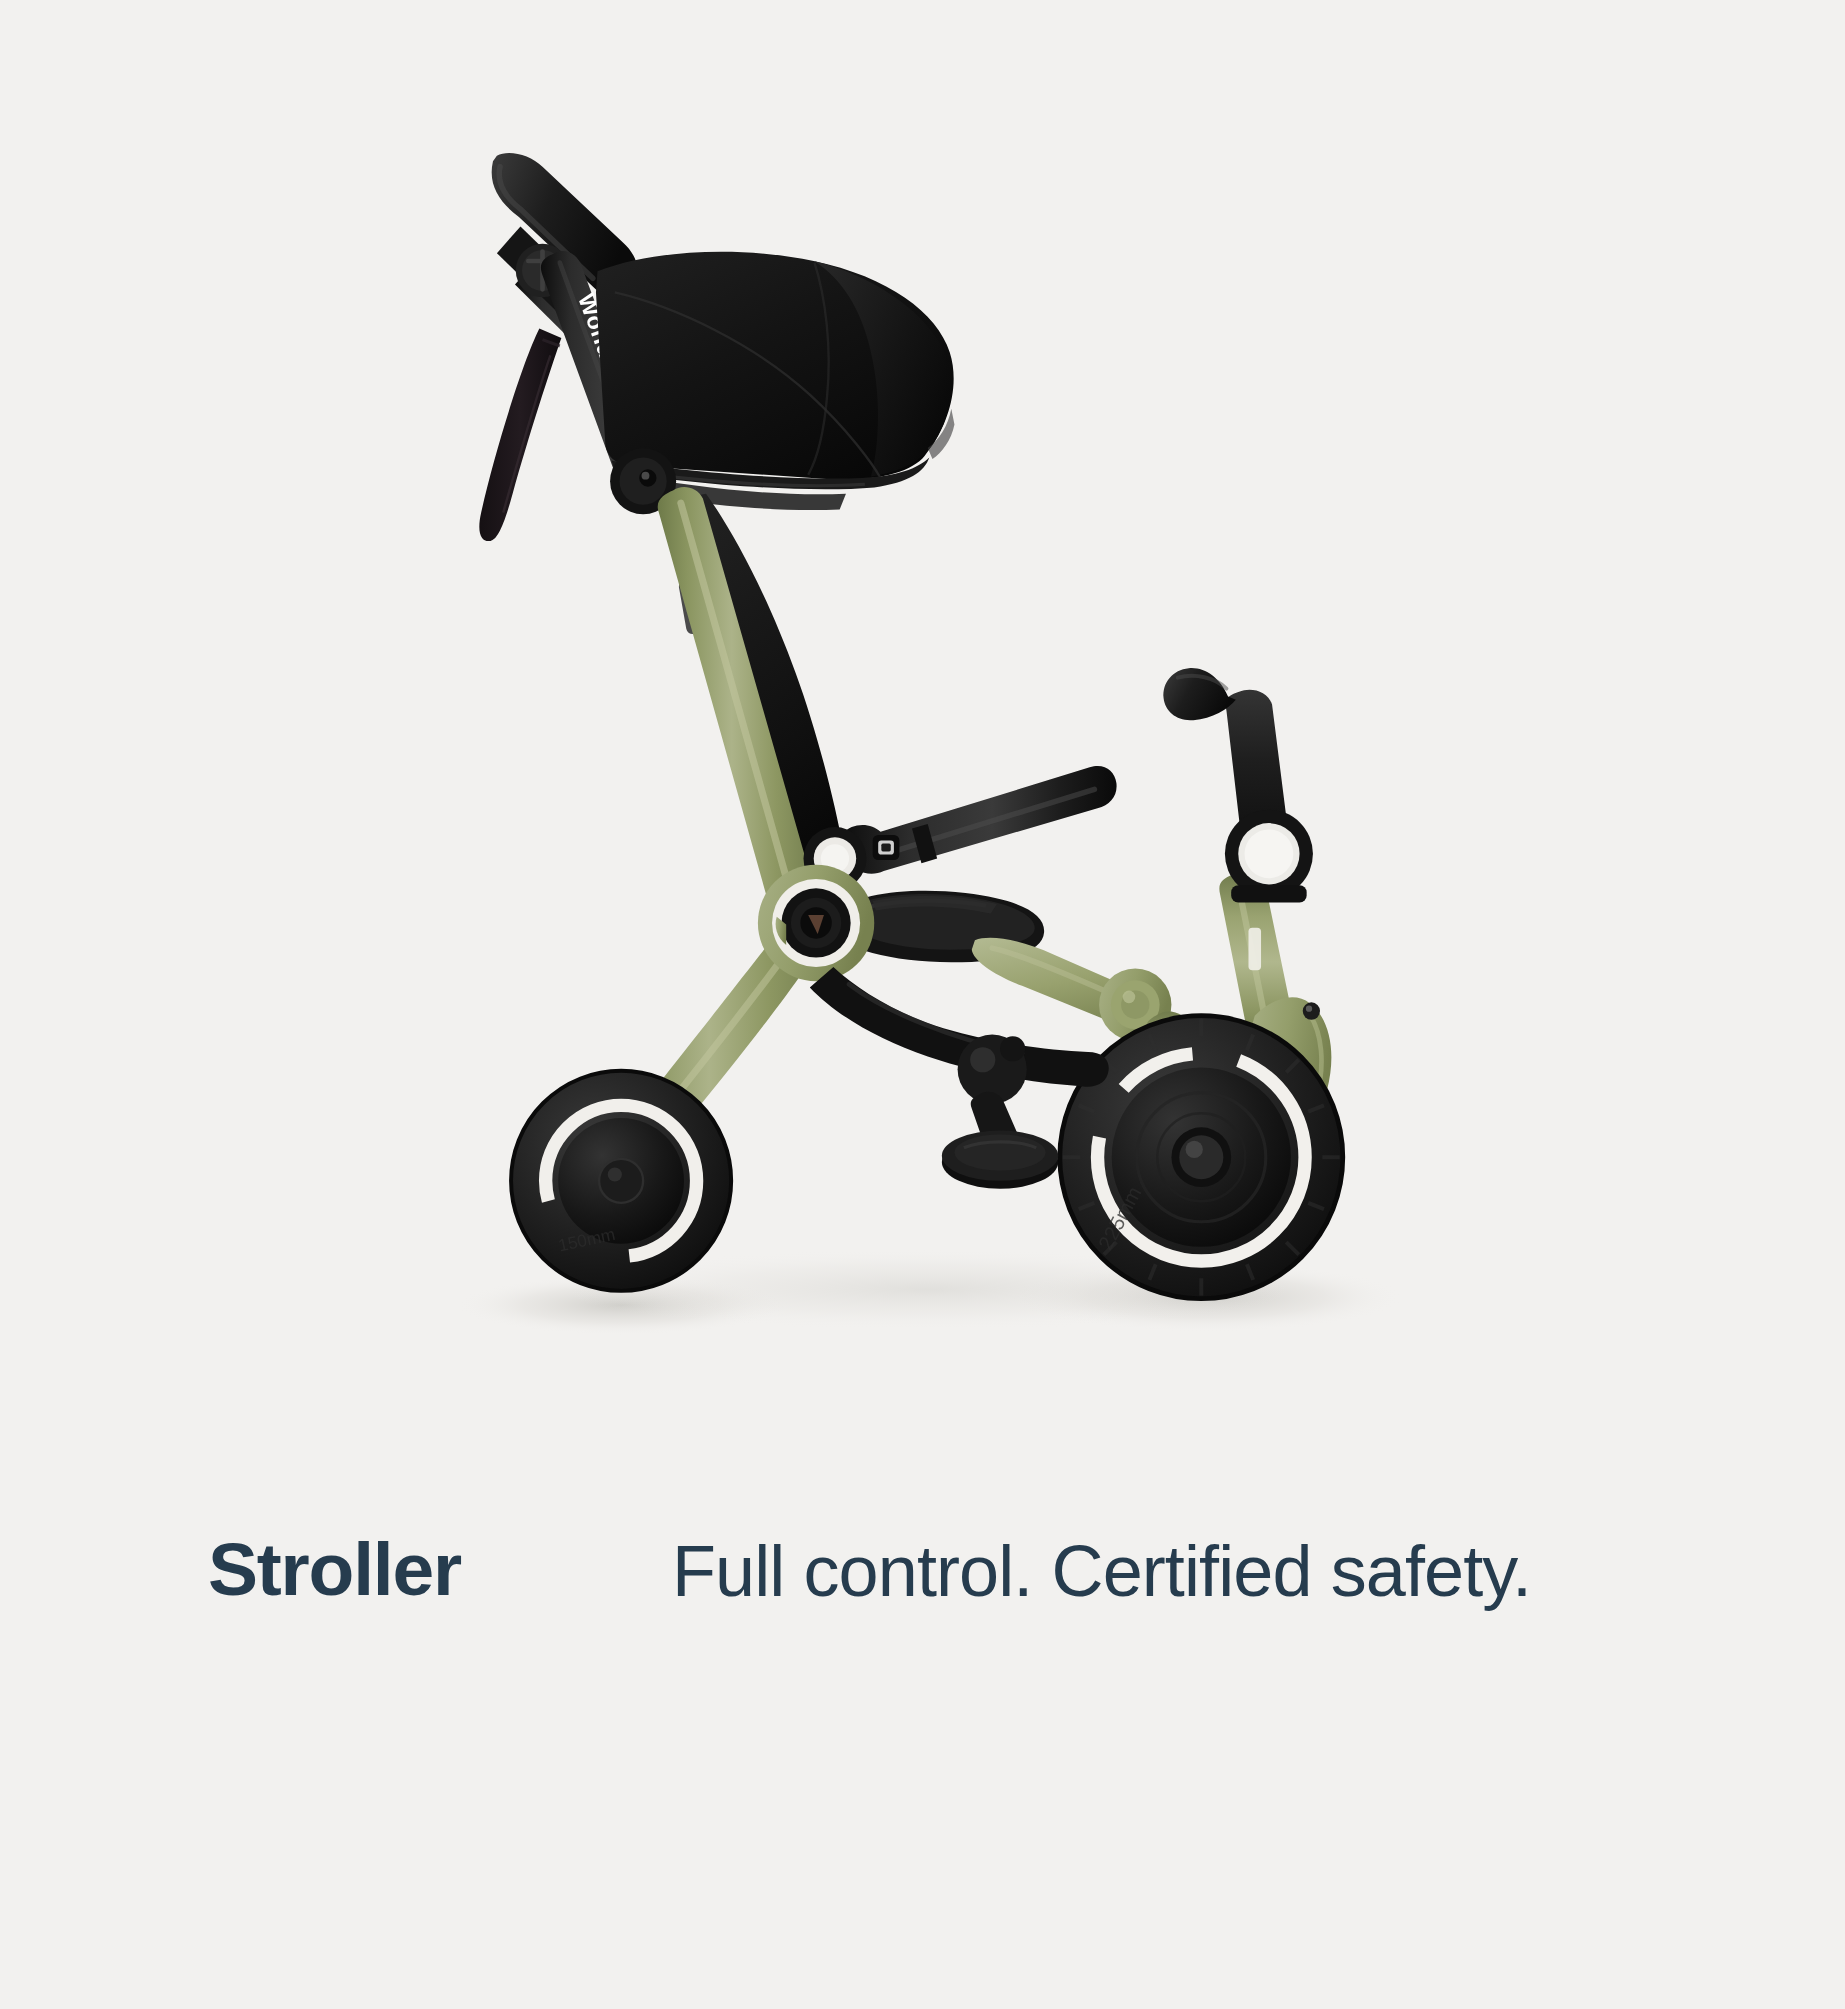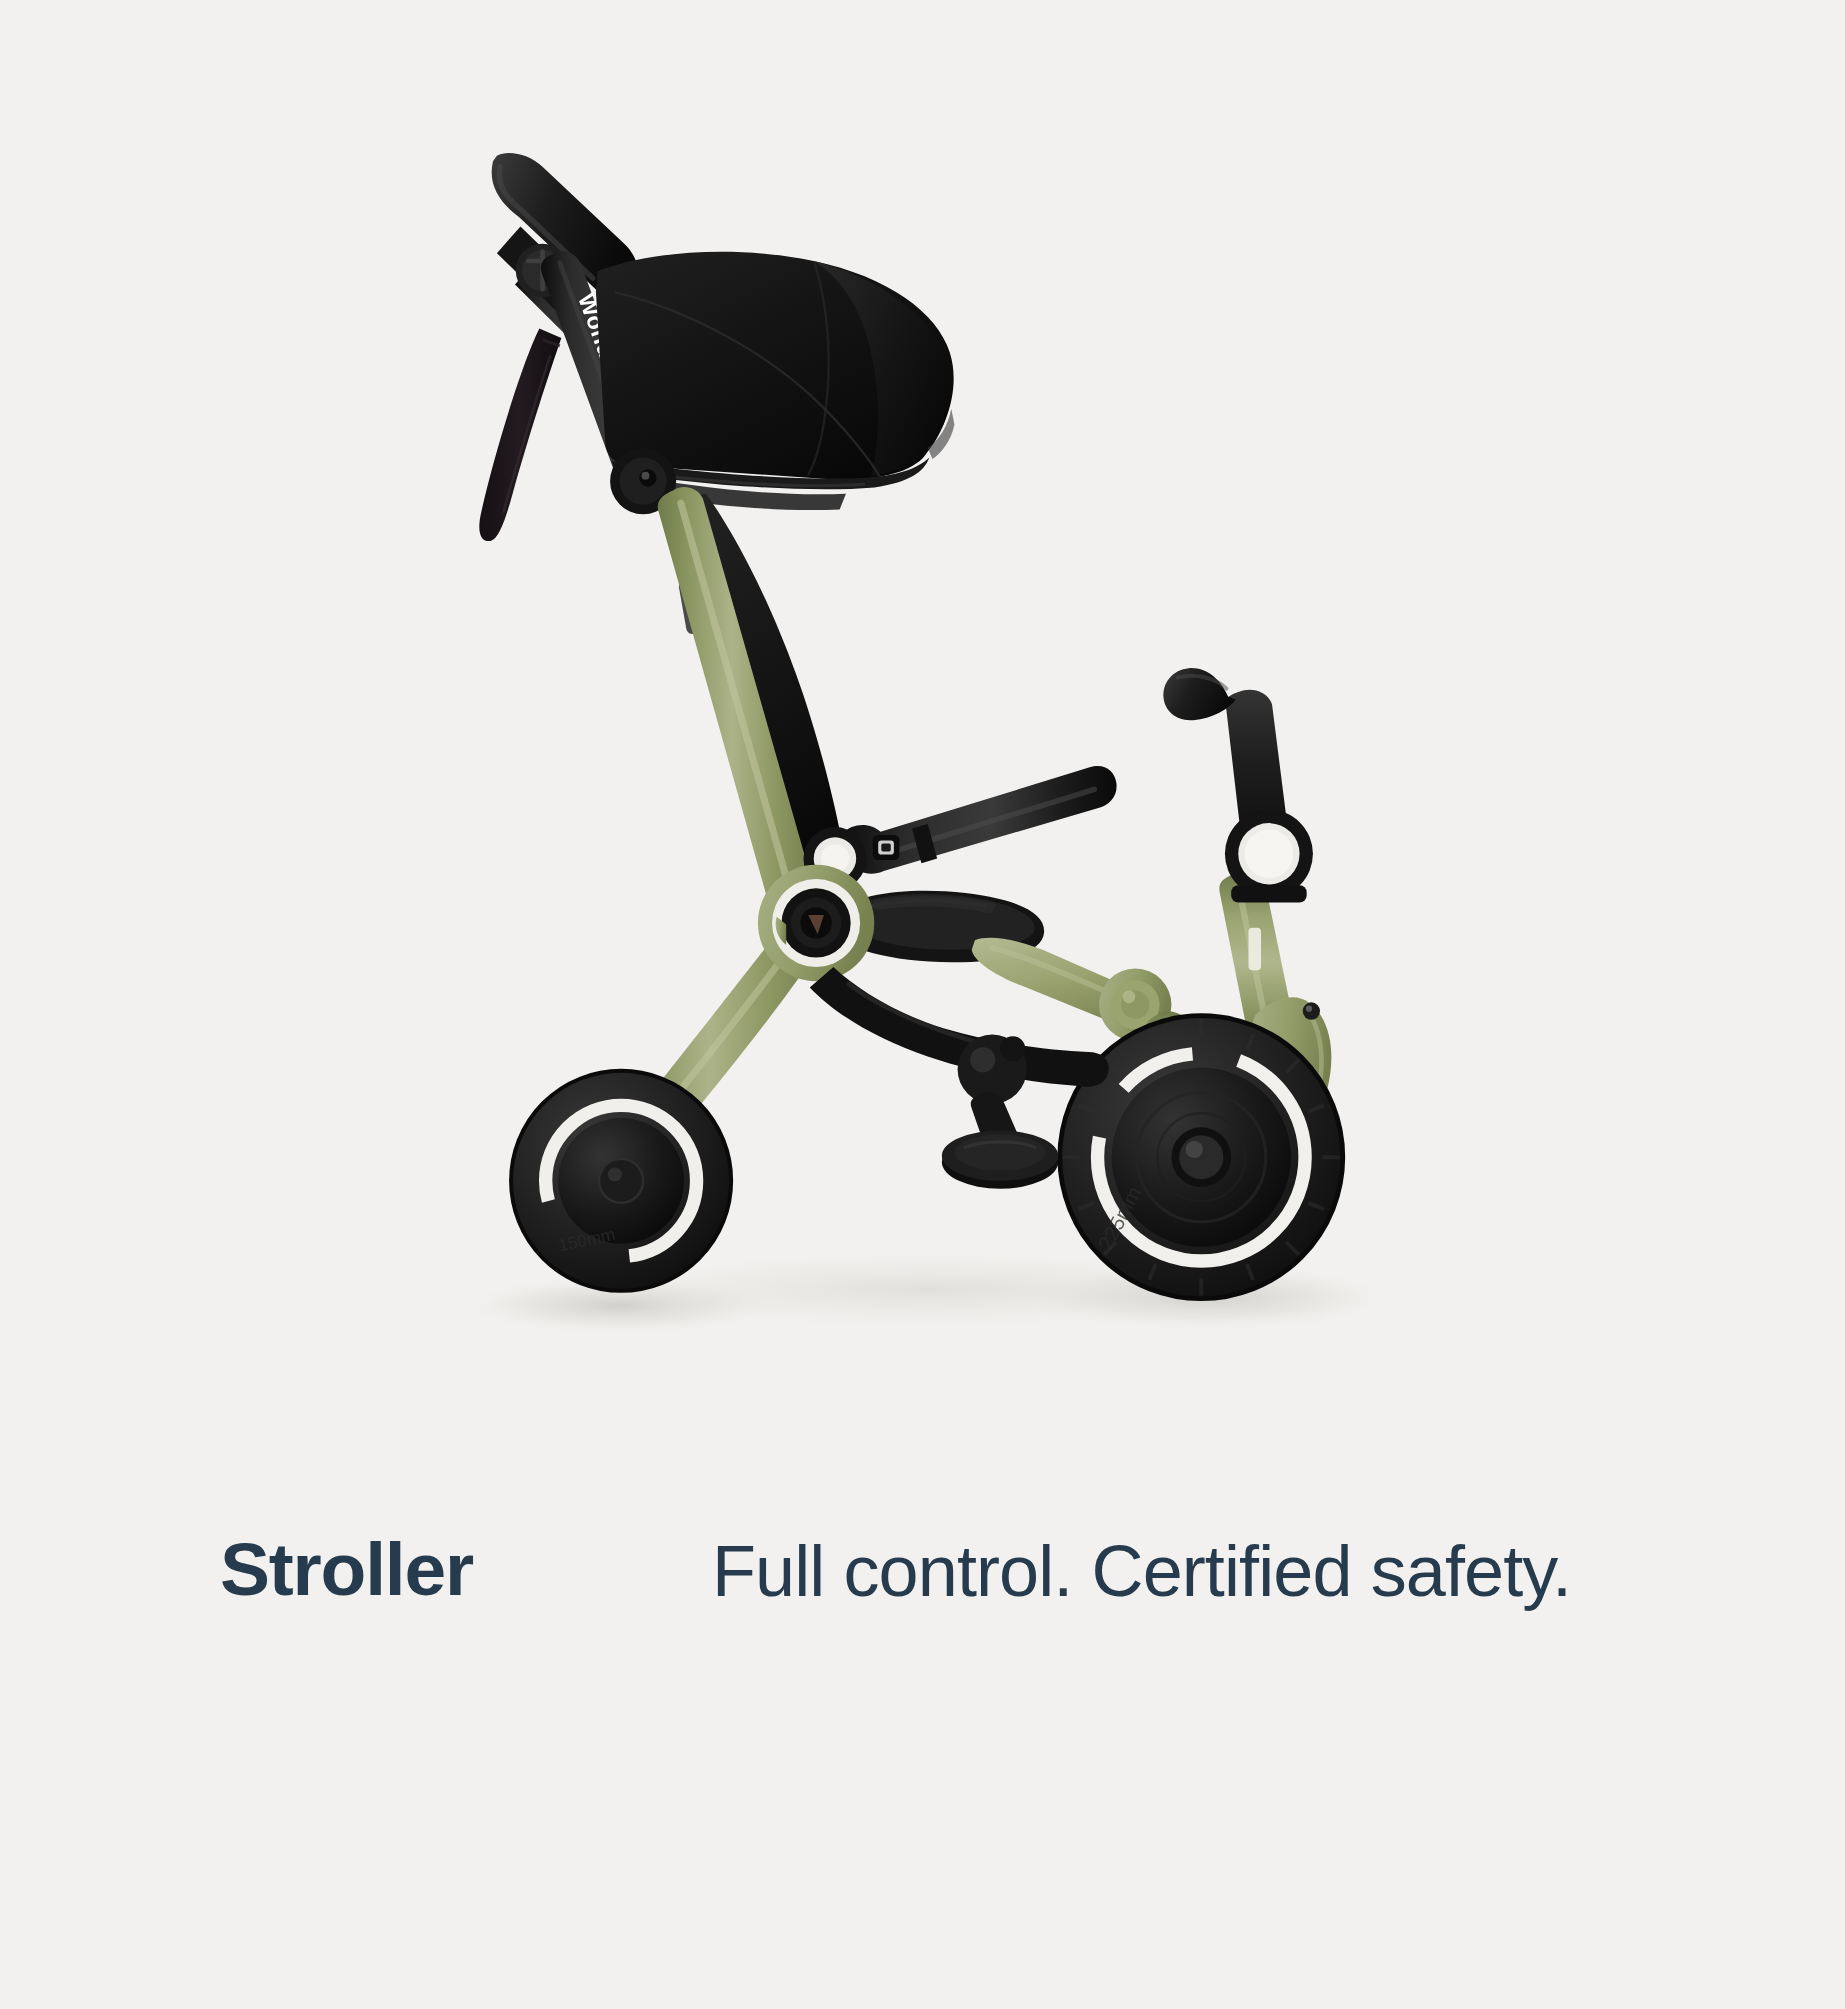--- a/index.html
+++ b/index.html
@@ -30,21 +30,21 @@
     left: 0;
     top: 0;
     width: 1846px;
     height: 1478px;
     display: block;
   }
 
   
   #caption {
     position: absolute;
-    left: 12px;
+    left: 0;
     top: 1494px;
     width: 1597px;
     height: 314px;
     display: flex;
     flex-direction: row;
     align-items: flex-start;
   }
   #product-title {
     position: absolute;
     left: 208px;
@@ -60,21 +60,21 @@
     position: absolute;
     left: 672px;
     top: 31px;
     width: 1038px;
     font-size: 72px;
     font-weight: 400;
     line-height: 1.28;
     letter-spacing: -0.9px;
     color: #263c4e;
   }
-  .tagline-line { display: block; margin-left: 28px; }
+  .tagline-line { display: block; }
 </style>
 </head>
 <body>
 
 <div id="product-stage">
   <svg id="product-svg" viewBox="0 0 2348 1880" preserveAspectRatio="xMidYMid meet">
     <defs>
 
       <linearGradient id="oliveTube" x1="0" y1="0" x2="1" y2="0">
         <stop offset="0%" stop-color="#6e7a49"></stop>

